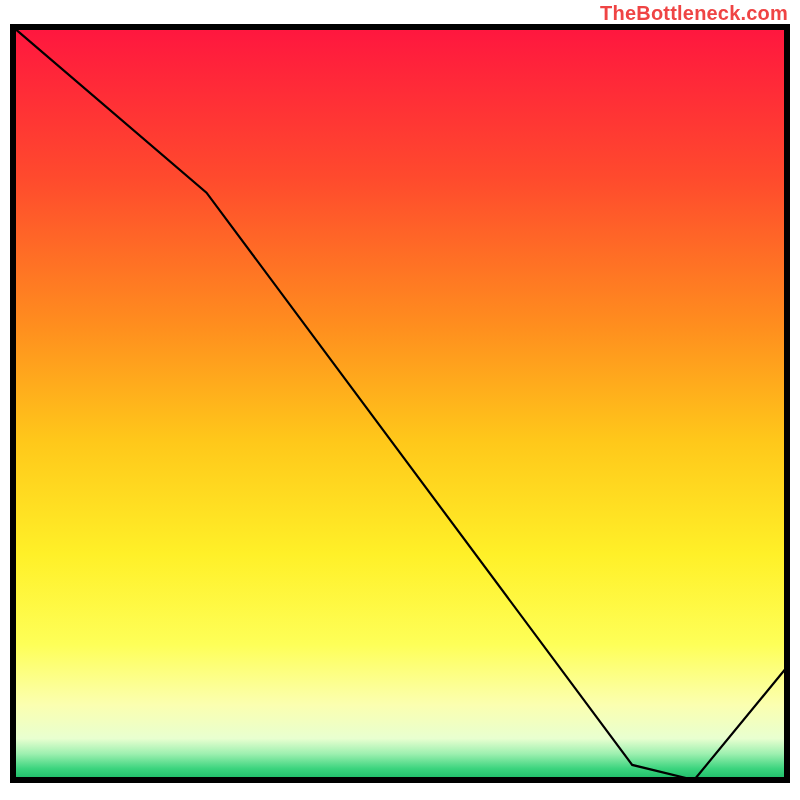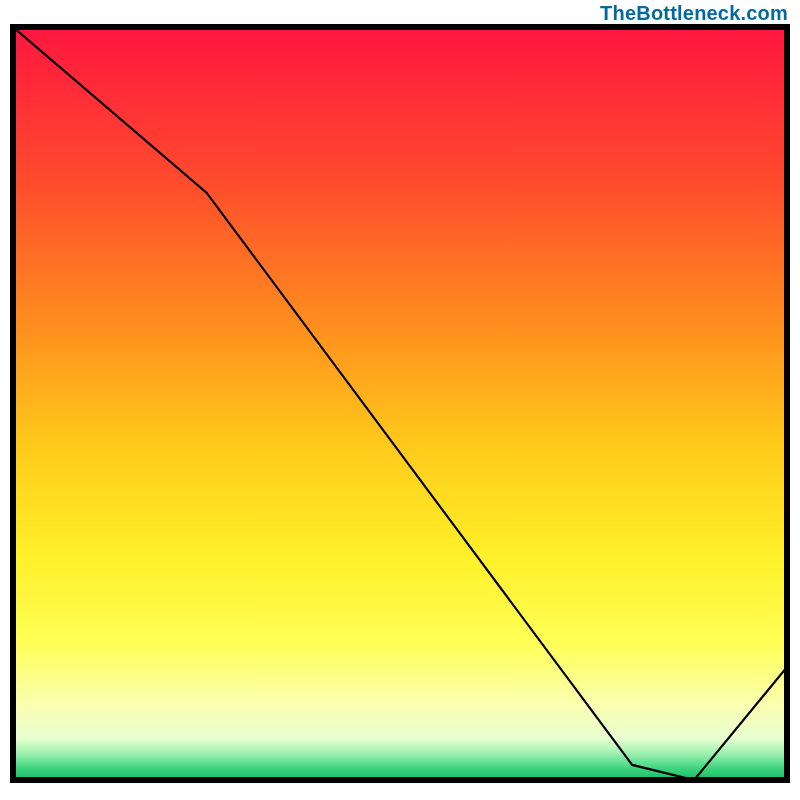--- a/index.html
+++ b/index.html
@@ -14,21 +14,21 @@
     position: relative;
     width: 800px;
     height: 800px;
   }
   .attribution {
     position: absolute;
     top: 2px;
     right: 12px;
     font-size: 20px;
     font-weight: bold;
-    color: #0369a1;
+    color: #ef4444;
     letter-spacing: 0.2px;
   }
   svg.chart {
     position: absolute;
     top: 0;
     left: 0;
   }
 </style>
 </head>
 <body>

